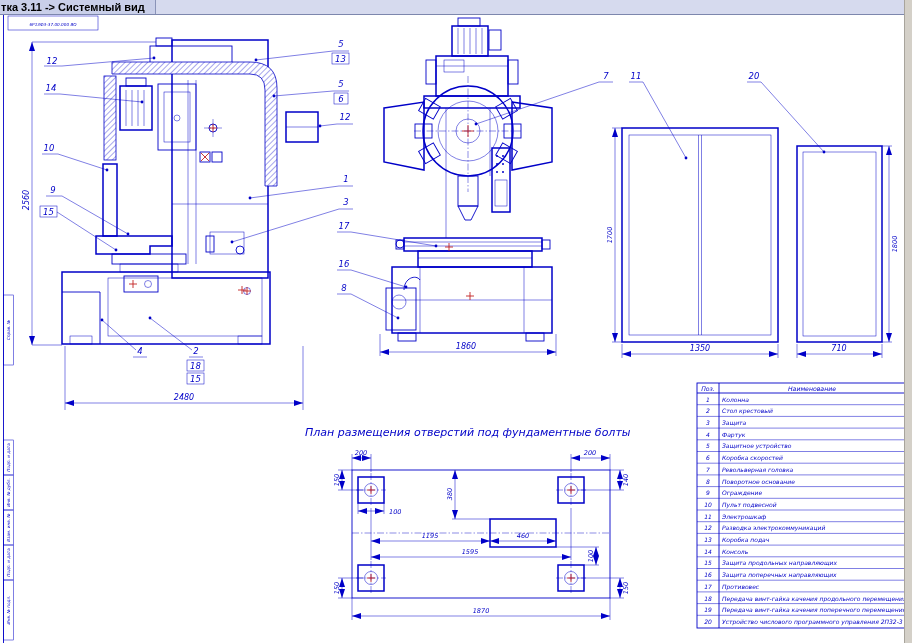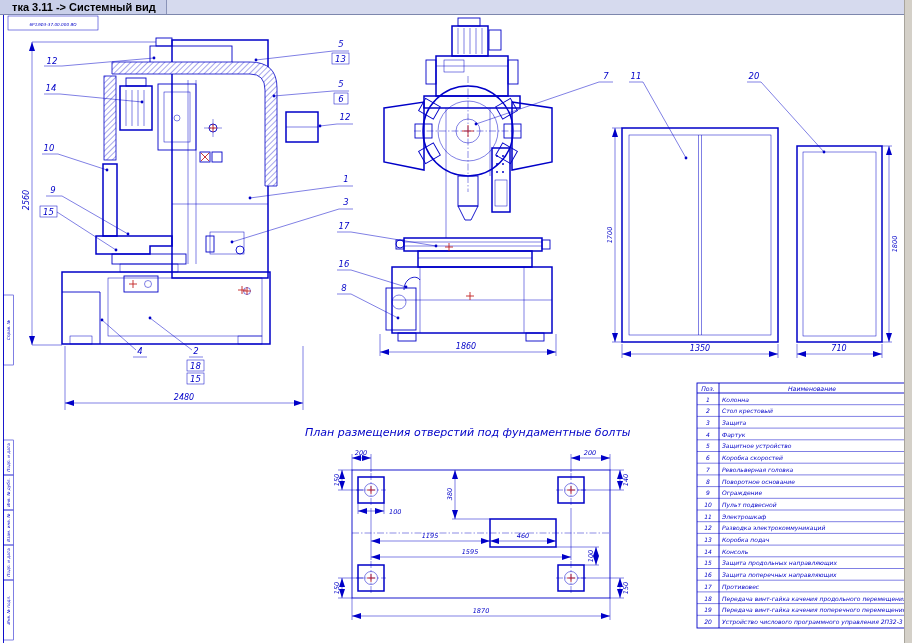--- a/index.html
+++ b/index.html
@@ -1,20 +1,20 @@
 <!DOCTYPE html>
 <html><head>
 <meta charset="utf-8">
 <style>
   html,body{margin:0;padding:0;background:#888;}
   .screen{position:relative;width:912px;height:643px;background:#ffffff;overflow:hidden;
           font-family:"Liberation Sans",sans-serif;}
   .tabbar{position:absolute;top:0;left:0;width:912px;height:14px;background:#d6daee;
           border-bottom:1px solid #7d87ad;z-index:3;display:flex;align-items:center;}
-  .tab{height:14px;line-height:14px;padding:0 10px 0 12px;background:#c9cfe9;
+  .tab{height:14px;line-height:14px;padding:0 10px 0 1px;background:#c9cfe9;
        border-right:1px solid #8a93b8;font-weight:bold;font-size:11px;color:#000;white-space:nowrap;}
   .rstrip{position:absolute;top:0;right:0;width:7px;height:643px;background:#d4d0c8;
           border-left:1px solid #a8a49c;z-index:4;}
   svg{position:absolute;top:0;left:0;}
   
   .k{stroke:#0000c8;stroke-width:1.5;fill:none;}
   .m{stroke:#0000c8;stroke-width:0.9;fill:none;}
   .t{stroke:#0000c8;stroke-width:0.5;fill:none;}
   .cl{stroke:#0000c8;stroke-width:0.45;fill:none;stroke-dasharray:7 2 1.5 2;}
   .hx{fill:url(#hatch);stroke:#0000c8;stroke-width:0.8;}

